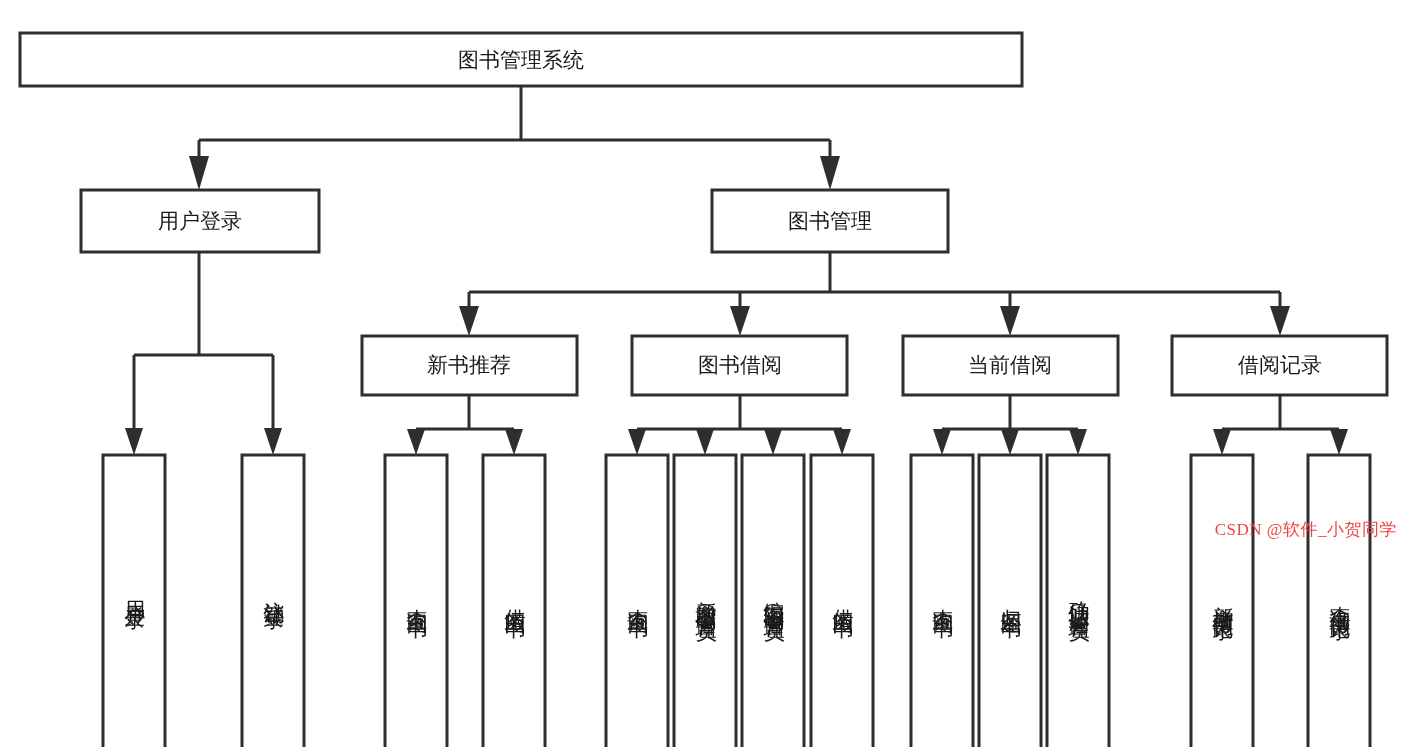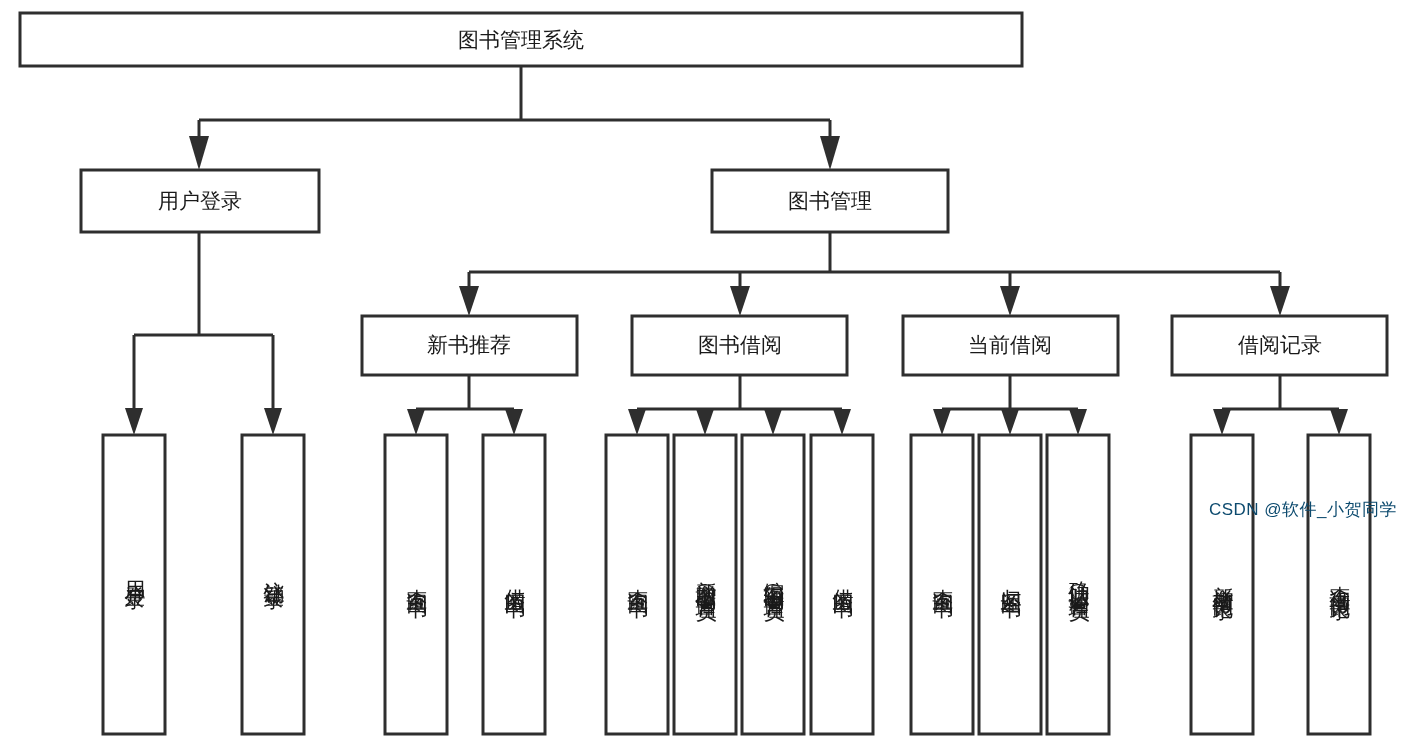--- a/index.html
+++ b/index.html
@@ -12,20 +12,21 @@
     width: 1405px;
     height: 747px;
     font-family: "DejaVu Sans", "Liberation Sans", sans-serif;
     overflow: hidden;
     position: relative;
   }
   #diagram-root {
     position: relative;
     width: 1405px;
     height: 527px;
+    margin-top: 20px;
   }
   svg.flow {
     position: absolute;
     top: 0;
     left: 0;
     width: 1405px;
     height: 747px;
     display: block;
   }
   .node-rect {
@@ -57,23 +58,23 @@
     text-anchor: middle;
     dominant-baseline: middle;
     writing-mode: vertical-rl;
     glyph-orientation-vertical: 0;
     letter-spacing: 3px;
   }
   .watermark {
     position: absolute;
     right: 8px;
     bottom: 6px;
-    font-family: Liberation Sans, sans-serif;
+    font-family: Liberation Serif, serif;
     font-size: 17px;
-    color: #0c4a6e;
+    color: #ef4444;
     white-space: nowrap;
     letter-spacing: 0.5px;
     pointer-events: none;
   }
 </style>
 </head>
 <body>
 
 <div id="diagram-root">
 

